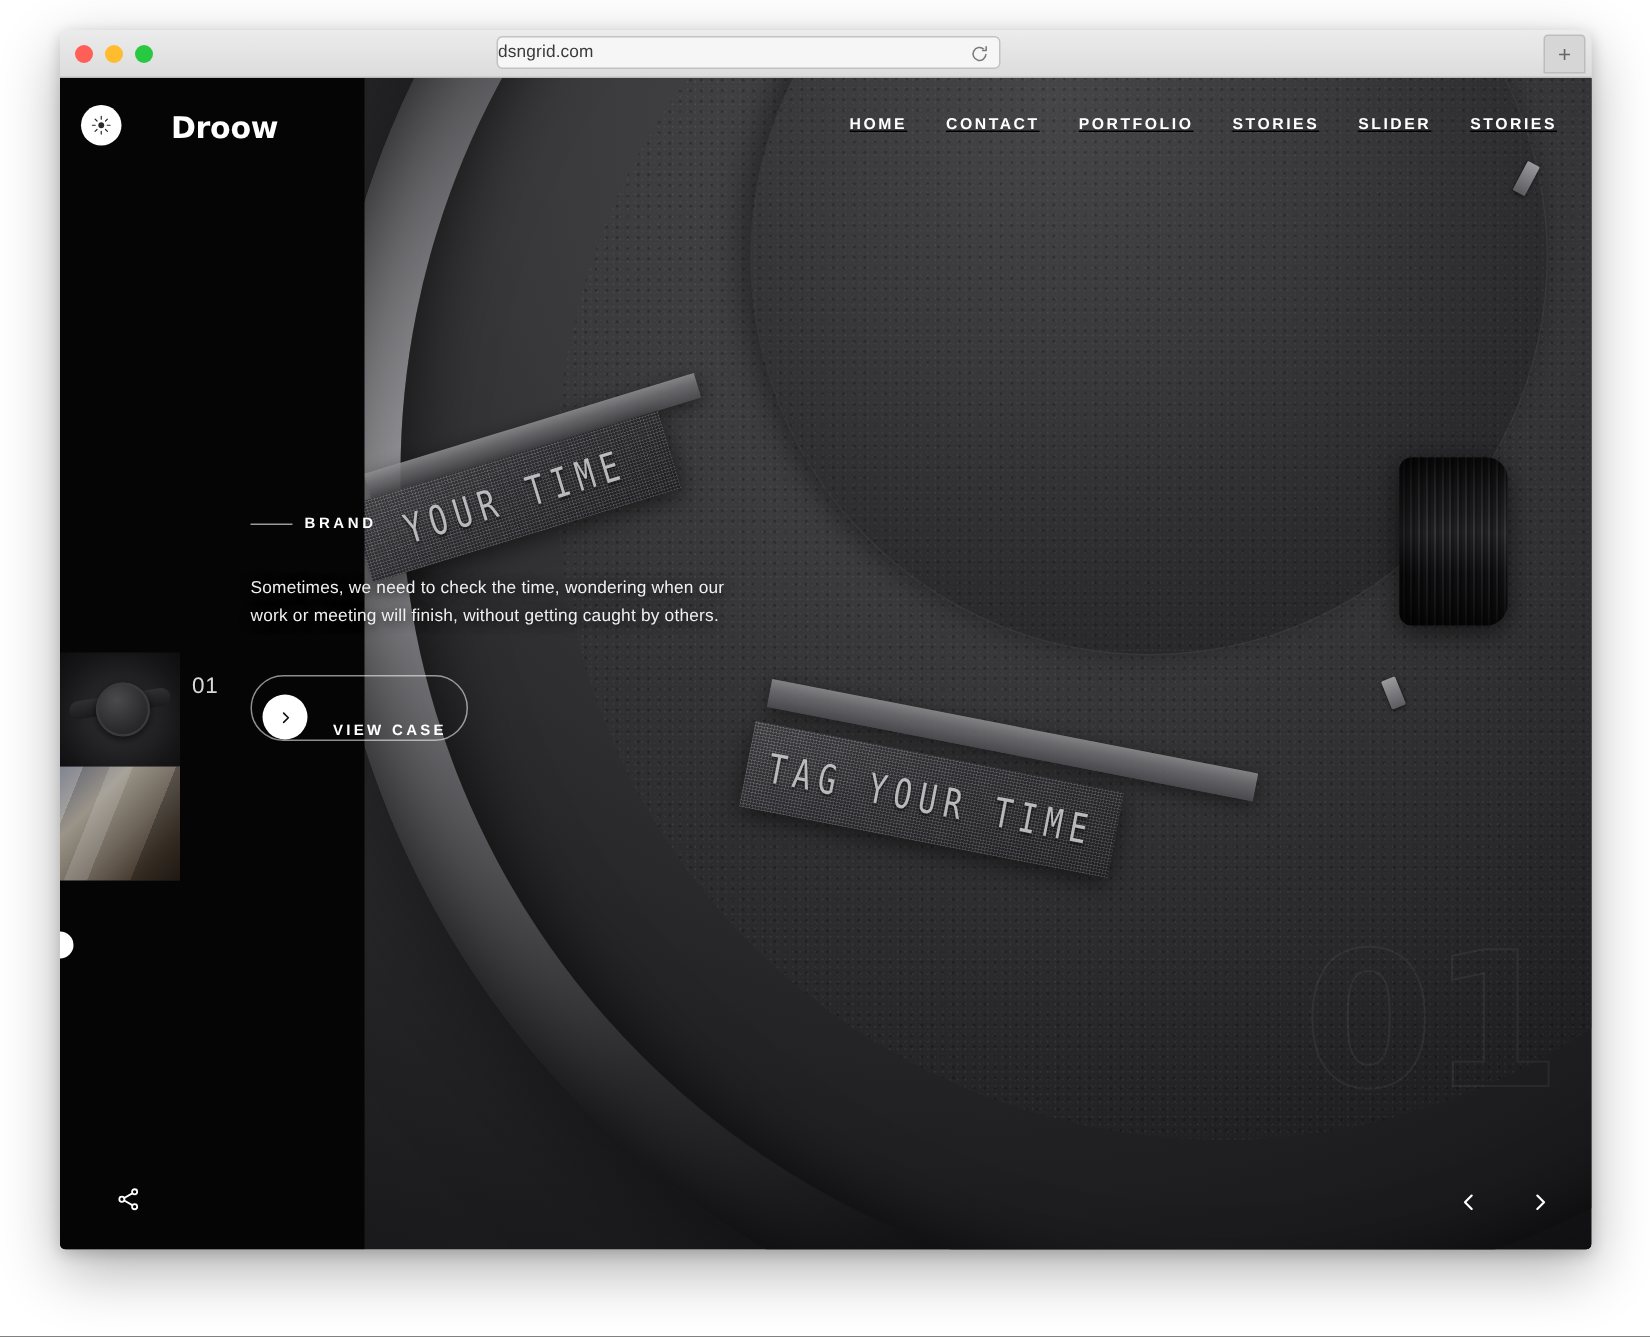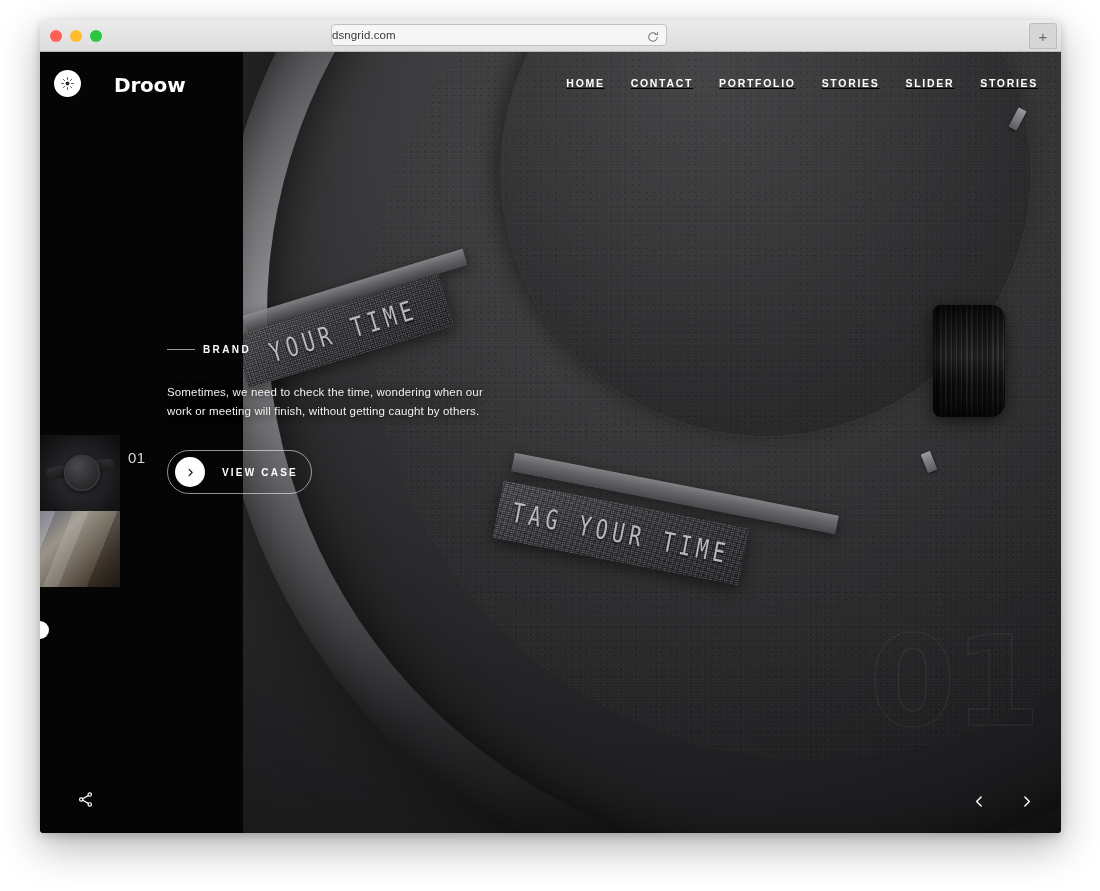--- a/index.html
+++ b/index.html
@@ -366,21 +366,21 @@
     text-shadow: 0 1px 8px rgba(0,0,0,0.8);
   }
 
   .view-case-btn {
     margin-top: 30px;
     width: 145px;
     height: 44px;
     border: 1px solid rgba(255,255,255,0.55);
     border-radius: 22px;
     display: flex;
-    align-items: center;
+    align-items: flex-end;
     padding-left: 7px;
     gap: 17px;
     background: transparent;
     cursor: pointer;
   }
   .btn-circle {
     width: 30px; height: 30px;
     border-radius: 50%;
     background: #fff;
     display: flex;

